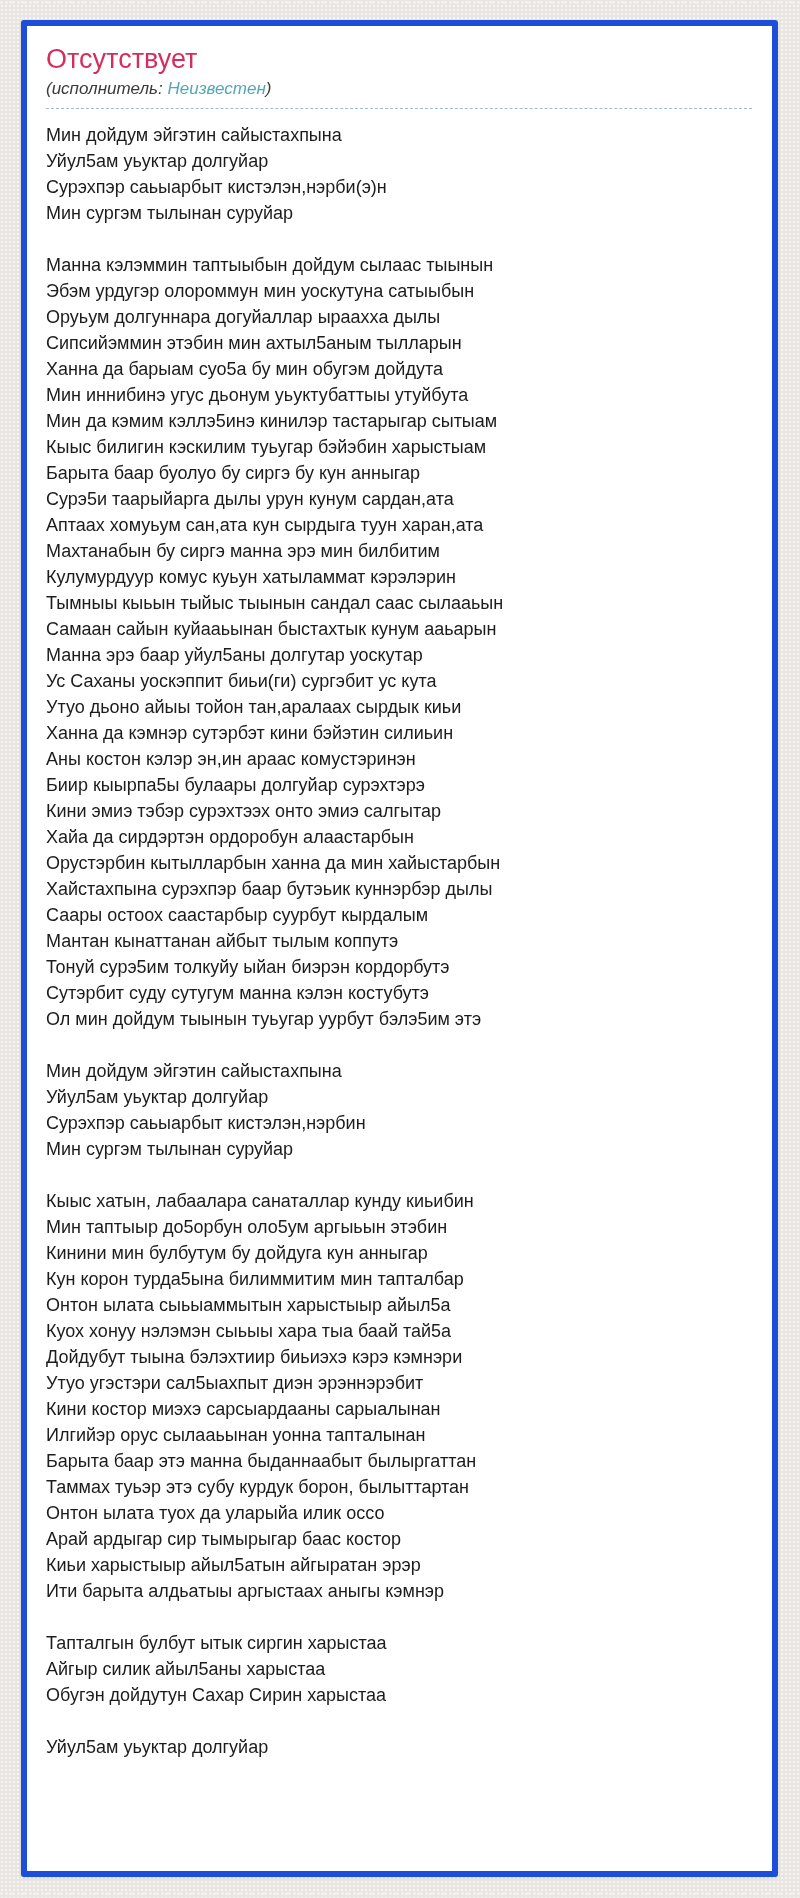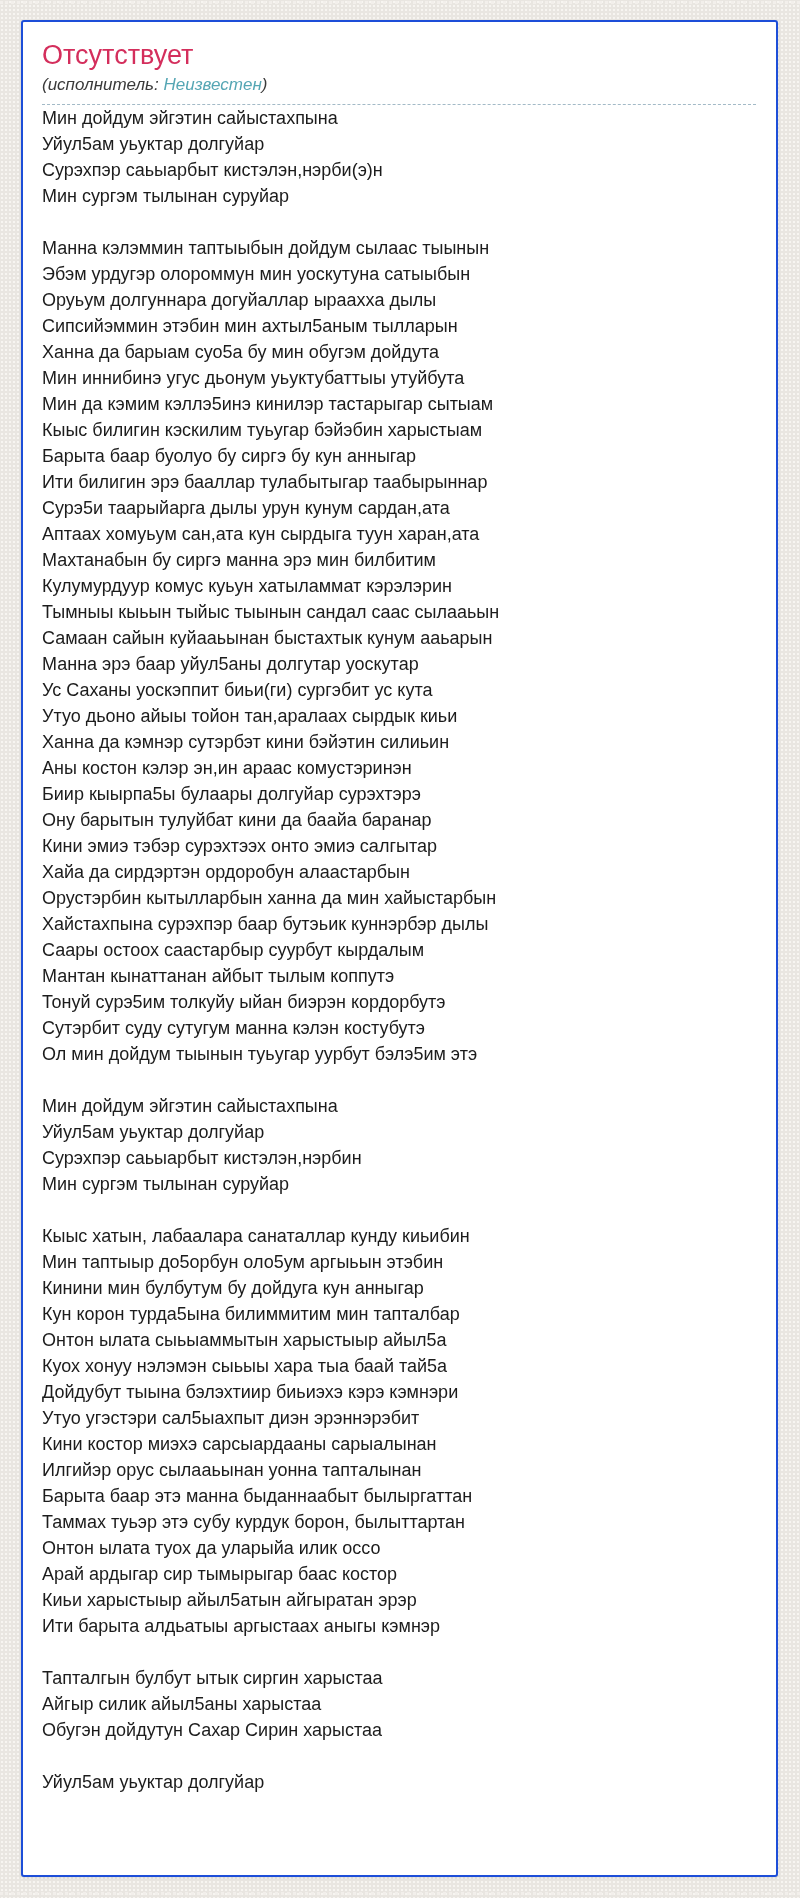--- a/index.html
+++ b/index.html
@@ -26,21 +26,21 @@
   .edge-dots.top { top: 1px; }
   .edge-dots.bottom { bottom: 3px; }
   .card {
     position: absolute;
     left: 21px;
     top: 20px;
     width: 757px;
     height: 1857px;
     box-sizing: border-box;
     background: #ffffff;
-    border: 2px solid #1d4ed8;
+    border: 6px solid #1d4ed8;
     border-radius: 3px;
     box-shadow: 0 1px 3px rgba(0,0,0,0.10);
     padding: 18px 20px 28px 19px;
   }
   h1.song-title {
     margin: 0 0 5px 0;
     font-size: 27px;
     line-height: 30px;
     font-weight: normal;
     color: #d42e5c;
@@ -52,20 +52,21 @@
     padding-bottom: 9px;
     border-bottom: 1px dashed #a3bac7;
     font-style: italic;
   }
   .artist-link {
     color: #55a6b4;
     text-decoration: none;
     cursor: pointer;
   }
   .lyrics {
+    margin-top: 13px;
     font-size: 18px;
     line-height: 26px;
     color: #1c1c1c;
   }
   .lyrics-line {
     min-height: 26px;
     white-space: pre-wrap;
   }
 </style>
 </head>
@@ -84,34 +85,32 @@
       <div class="lyrics-line">&nbsp;</div>
       <div class="lyrics-line">Манна кэлэммин таптыыбын дойдум сылаас тыынын</div>
       <div class="lyrics-line">Эбэм урдугэр олороммун мин уоскутуна сатыыбын</div>
       <div class="lyrics-line">Оруьум долгуннара догуйаллар ыраахха дылы</div>
       <div class="lyrics-line">Сипсийэммин этэбин мин ахтыл5аным тылларын</div>
       <div class="lyrics-line">Ханна да барыам суо5а бу мин обугэм дойдута</div>
       <div class="lyrics-line">Мин иннибинэ угус дьонум уьуктубаттыы утуйбута</div>
       <div class="lyrics-line">Мин да кэмим кэллэ5инэ кинилэр тастарыгар сытыам</div>
       <div class="lyrics-line">Кыыс билигин кэскилим туьугар бэйэбин харыстыам</div>
       <div class="lyrics-line">Барыта баар буолуо бу сиргэ бу кун анныгар</div>
-      <div class="lyrics-line">Ити билигин эрэ бааллар тулабытыгар таабырыннар</div>
       <div class="lyrics-line">Сурэ5и таарыйарга дылы урун кунум сардан,ата</div>
       <div class="lyrics-line">Аптаах хомуьум сан,ата кун сырдыга туун харан,ата</div>
       <div class="lyrics-line">Махтанабын бу сиргэ манна эрэ мин билбитим</div>
       <div class="lyrics-line">Кулумурдуур комус куьун хатыламмат кэрэлэрин</div>
       <div class="lyrics-line">Тымныы кыьын тыйыс тыынын сандал саас сылааьын</div>
       <div class="lyrics-line">Самаан сайын куйааьынан быстахтык кунум ааьарын</div>
       <div class="lyrics-line">Манна эрэ баар уйул5аны долгутар уоскутар</div>
       <div class="lyrics-line">Ус Саханы уоскэппит биьи(ги) сургэбит ус кута</div>
       <div class="lyrics-line">Утуо дьоно айыы тойон тан,аралаах сырдык киьи</div>
       <div class="lyrics-line">Ханна да кэмнэр сутэрбэт кини бэйэтин силиьин</div>
       <div class="lyrics-line">Аны костон кэлэр эн,ин араас комустэринэн</div>
       <div class="lyrics-line">Биир кыырпа5ы булаары долгуйар сурэхтэрэ</div>
-      <div class="lyrics-line">Ону барытын тулуйбат кини да баайа баранар</div>
       <div class="lyrics-line">Кини эмиэ тэбэр сурэхтээх онто эмиэ салгытар</div>
       <div class="lyrics-line">Хайа да сирдэртэн ордоробун алаастарбын</div>
       <div class="lyrics-line">Орустэрбин кытылларбын ханна да мин хайыстарбын</div>
       <div class="lyrics-line">Хайстахпына сурэхпэр баар бутэьик куннэрбэр дылы</div>
       <div class="lyrics-line">Саары остоох саастарбыр суурбут кырдалым</div>
       <div class="lyrics-line">Мантан кынаттанан айбыт тылым коппутэ</div>
       <div class="lyrics-line">Тонуй сурэ5им толкуйу ыйан биэрэн кордорбутэ</div>
       <div class="lyrics-line">Сутэрбит суду сутугум манна кэлэн костубутэ</div>
       <div class="lyrics-line">Ол мин дойдум тыынын туьугар уурбут бэлэ5им этэ</div>
       <div class="lyrics-line">&nbsp;</div>

